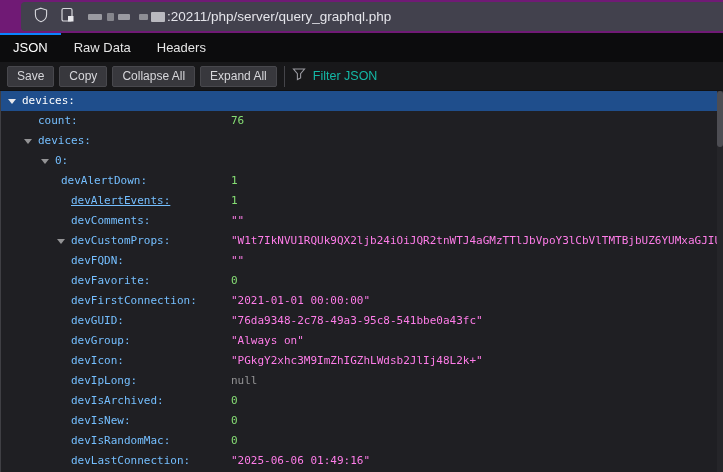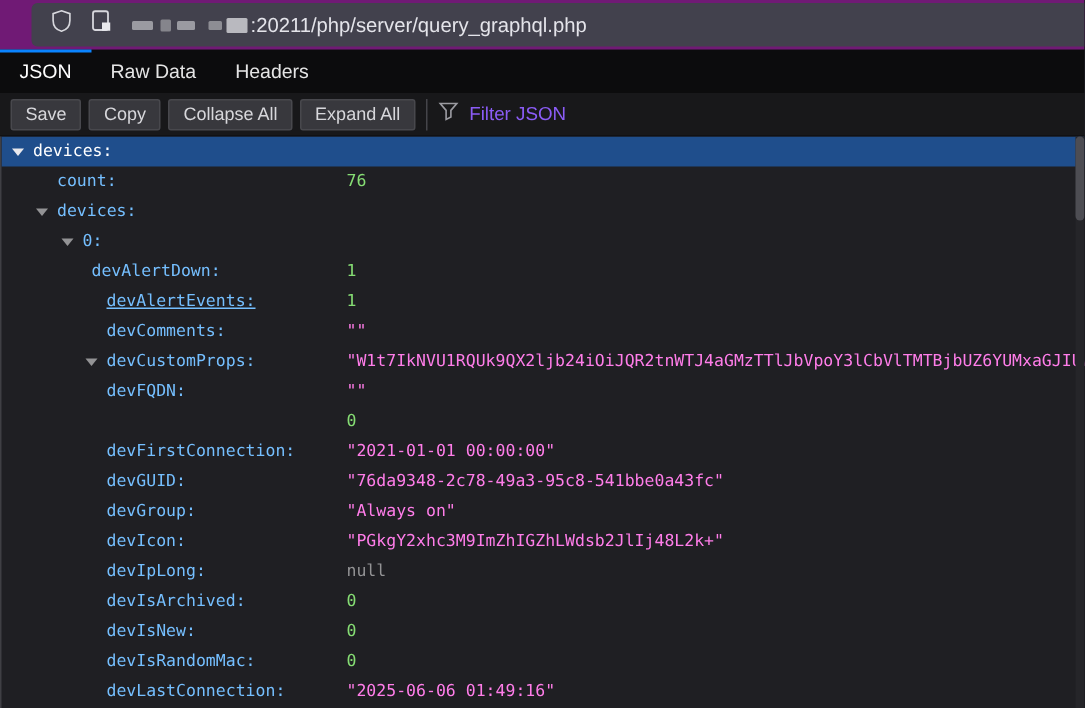--- a/index.html
+++ b/index.html
@@ -33,21 +33,21 @@
 
   
   .toolbar { height:29px; background:#18181a; display:flex; align-items:center;
              padding-left:7px; border-bottom:1px solid #111113; }
   .tbtn { background:#38383d; color:#d7d7db; font-size:12px;
           font-family:"Liberation Sans", sans-serif;
           height:21px; padding:0 9px; margin-right:5px; border:1px solid #48484d;
           border-radius:2px; line-height:19px; }
   .tsep { width:1px; height:21px; background:#45454a; margin:0 7px 0 2px; }
   .filterbox { display:flex; align-items:center; }
-  .filter-placeholder { color:#8b5cf6; font-size:12.5px; margin-left:7px; }
+  .filter-placeholder { color:#14b8a6; font-size:12.5px; margin-left:7px; }
 
   
   .tree { position:relative; height:382px; background:#1f1f23;
           border-left:1px solid #3f3f44; overflow:hidden;
           font-family:"DejaVu Sans Mono", monospace; font-size:11px; }
   .row { position:relative; height:20px; line-height:20px; white-space:nowrap; }
   .row.selected { background:#1f4e8c; }
   .twisty { position:absolute; top:8px; width:0; height:0;
             border:4px solid transparent; border-top:5px solid #939395;
             border-bottom:none; }
@@ -149,20 +149,21 @@
       <div class="row">
         <span class="twisty" style="left: 55.9px;"></span>
         <span class="key" style="left: 70px;">devCustomProps:</span>
         <span class="val str">"W1t7IkNVU1RQUk9QX2ljb24iOiJQR2tnWTJ4aGMzTTlJbVpoY3lCbVlTMTBjbUZ6YUMxaGJIUWlQand2"</span>
       </div>
       <div class="row">
         <span class="key" style="left: 70px;">devFQDN:</span>
         <span class="val str">""</span>
       </div>
       <div class="row">
+        <span class="key" style="left: 70px;">devFavorite:</span>
         <span class="val num">0</span>
       </div>
       <div class="row">
         <span class="key" style="left: 70px;">devFirstConnection:</span>
         <span class="val str">"2021-01-01 00:00:00"</span>
       </div>
       <div class="row">
         <span class="key" style="left: 70px;">devGUID:</span>
         <span class="val str">"76da9348-2c78-49a3-95c8-541bbe0a43fc"</span>
       </div>

